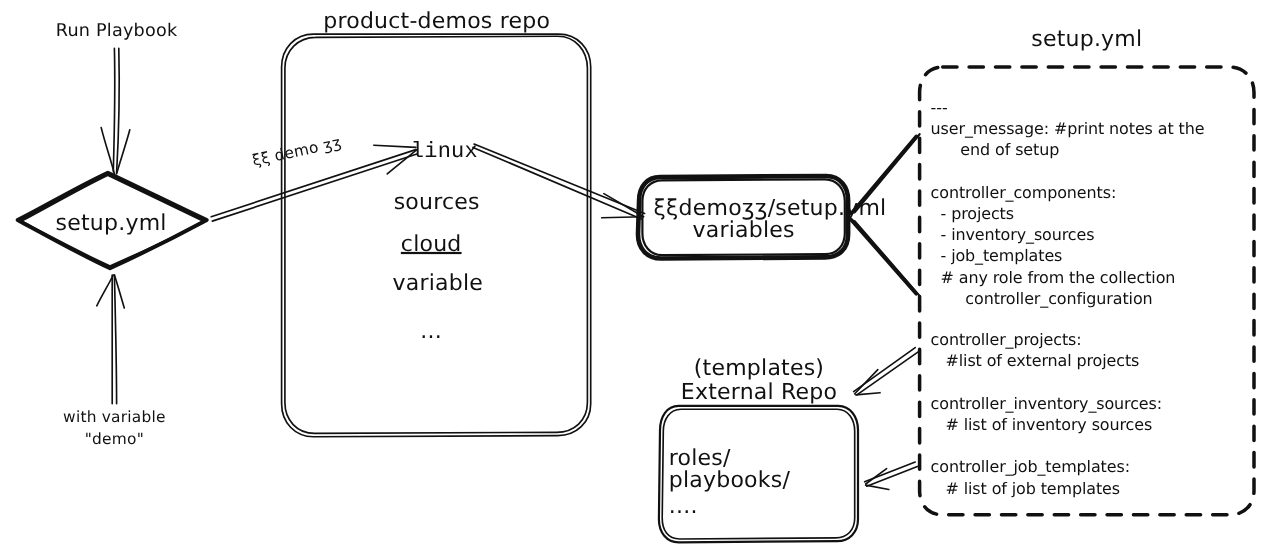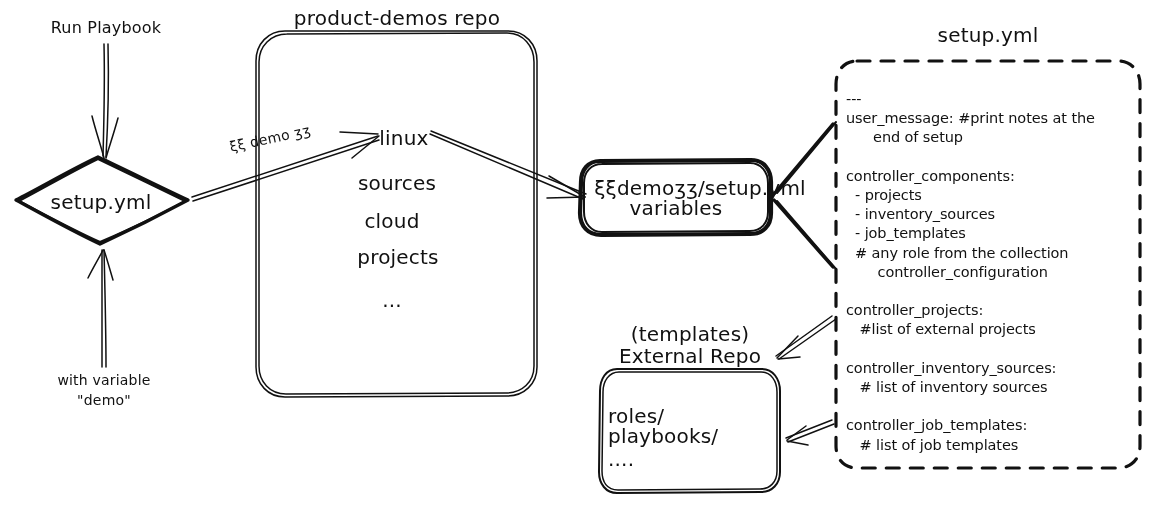--- a/index.html
+++ b/index.html
@@ -123,24 +123,24 @@
 
 <div class="lbl center f16" style="left:106px;top:18px;">Run Playbook</div>
 
 <div class="lbl center f15" style="left:101px;top:190px;">setup.yml</div>
 
 <div class="lbl center f14" style="left:104px;top:372px;text-align:right;">with variable</div>
 <div class="lbl center f14" style="left:104px;top:392px;">"demo"</div>
 
 <div class="lbl center f15" style="left:397px;top:6px;">product-demos repo</div>
 
-<div class="lbl center f15" style="left:404px;top:126px;">linux</div>
+<div class="lbl center f15" style="left:404px;top:126px;font-family:Liberation Mono, monospace;">linux</div>
 <div class="lbl center f15" style="left:397px;top:171px;">sources</div>
-<div class="lbl center f15" style="left:392px;top:209px;">cloud</div>
-<div class="lbl center f15" style="left:398px;top:245px;">projects</div>
+<div class="lbl center f15" style="left:392px;top:209px;text-decoration:underline;">cloud</div>
+<div class="lbl center f15" style="left:398px;top:245px;">variable</div>
 <div class="lbl center f15" style="left:392px;top:288px;">...</div>
 
 <div class="lbl f14" style="left:228px;top:139px;transform:rotate(-12deg);transform-origin:left top;">ξξ demo ʒʒ</div>
 
 <div class="lbl center f15" style="left:676px;top:176px;margin-left:24px;">ξξdemoʒʒ/setup.yml</div>
 <div class="lbl center f15" style="left:676px;top:196px;">variables</div>
 
 <div class="lbl center f15" style="left:690px;top:322px;">(templates)</div>
 <div class="lbl center f15" style="left:690px;top:344px;">External Repo</div>
 

